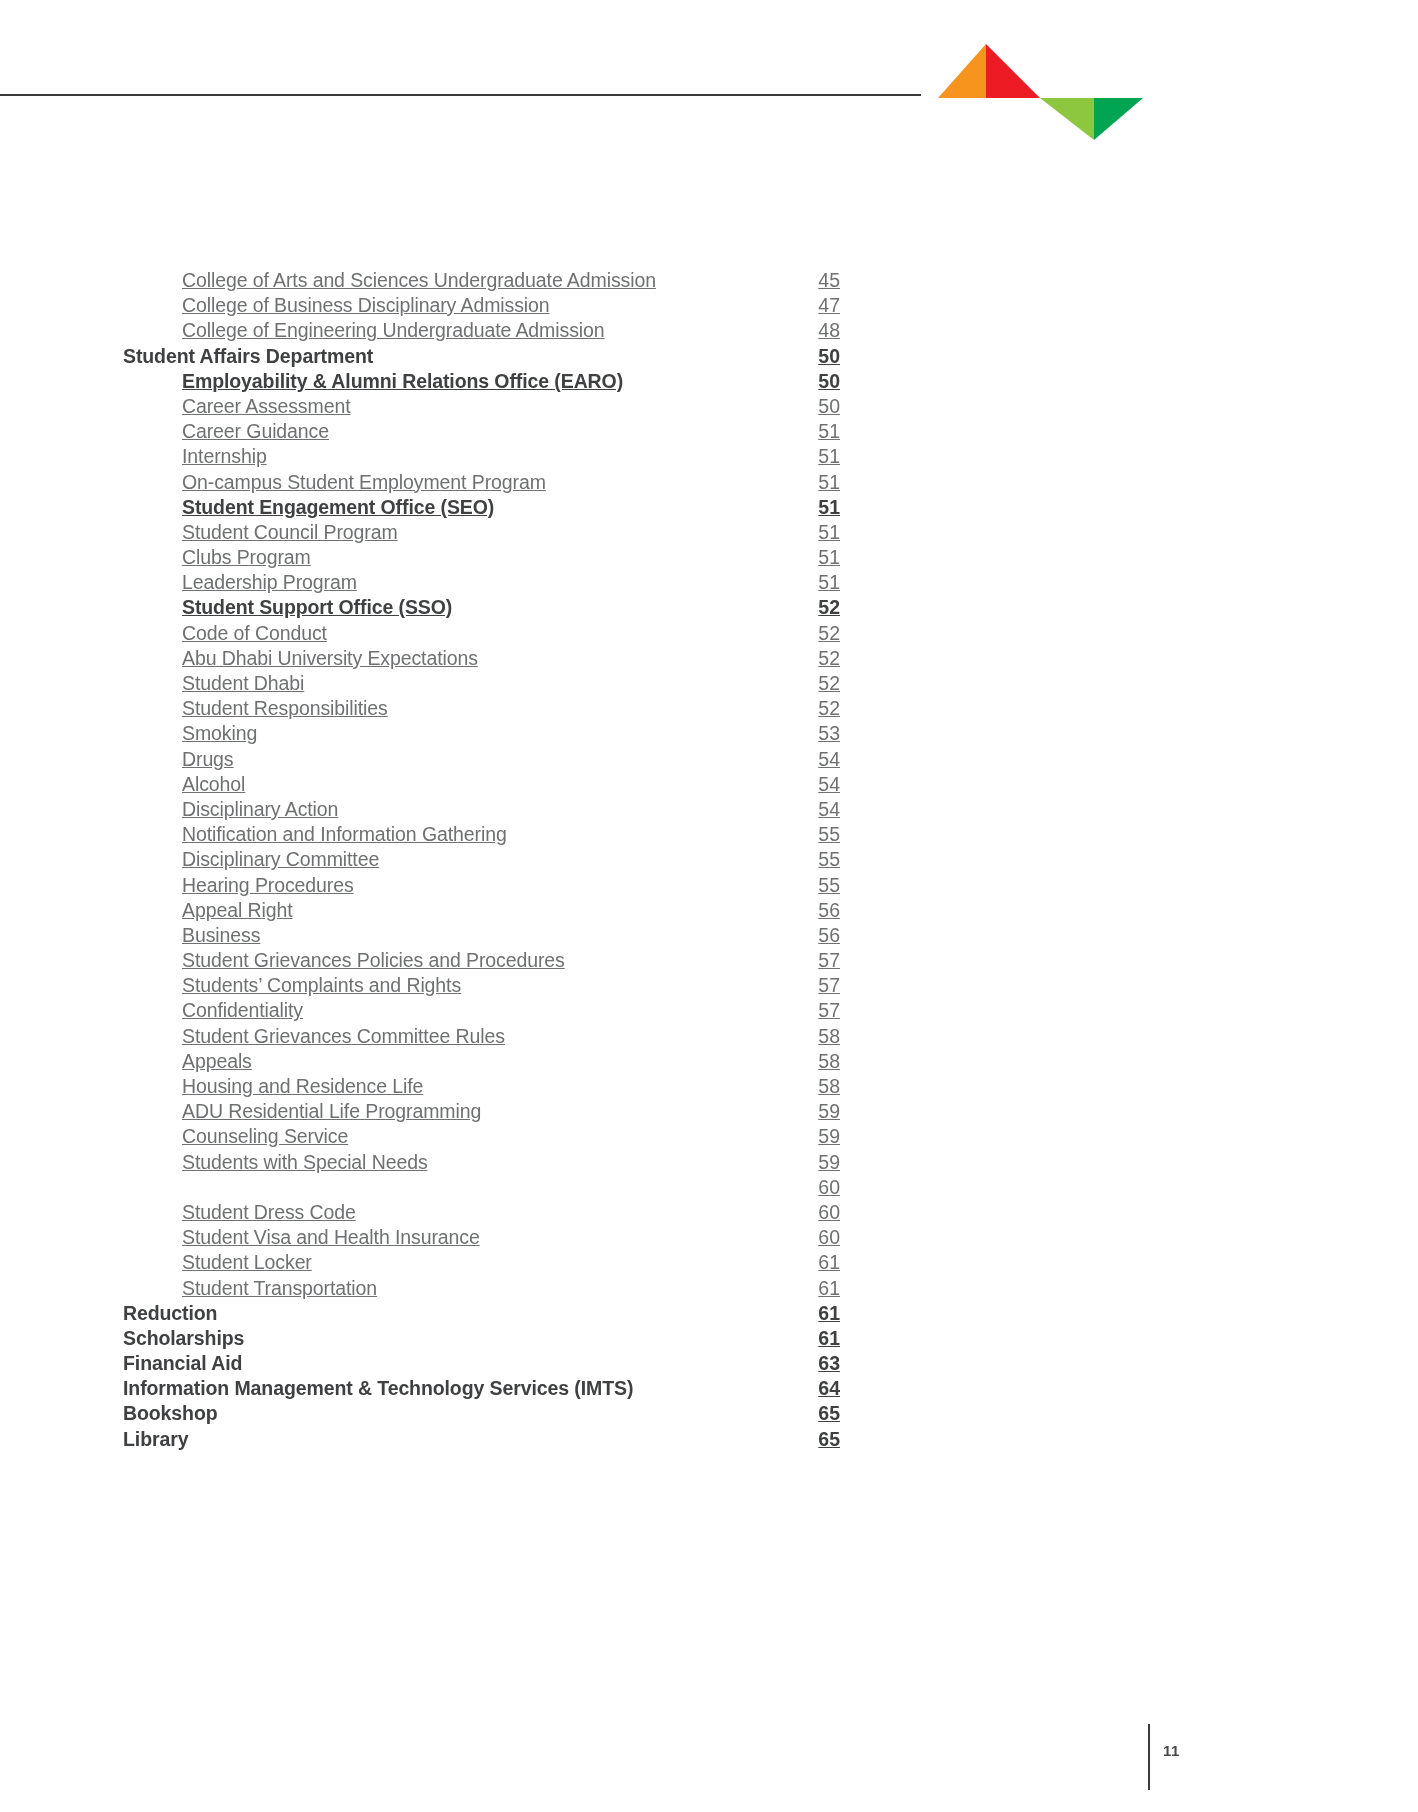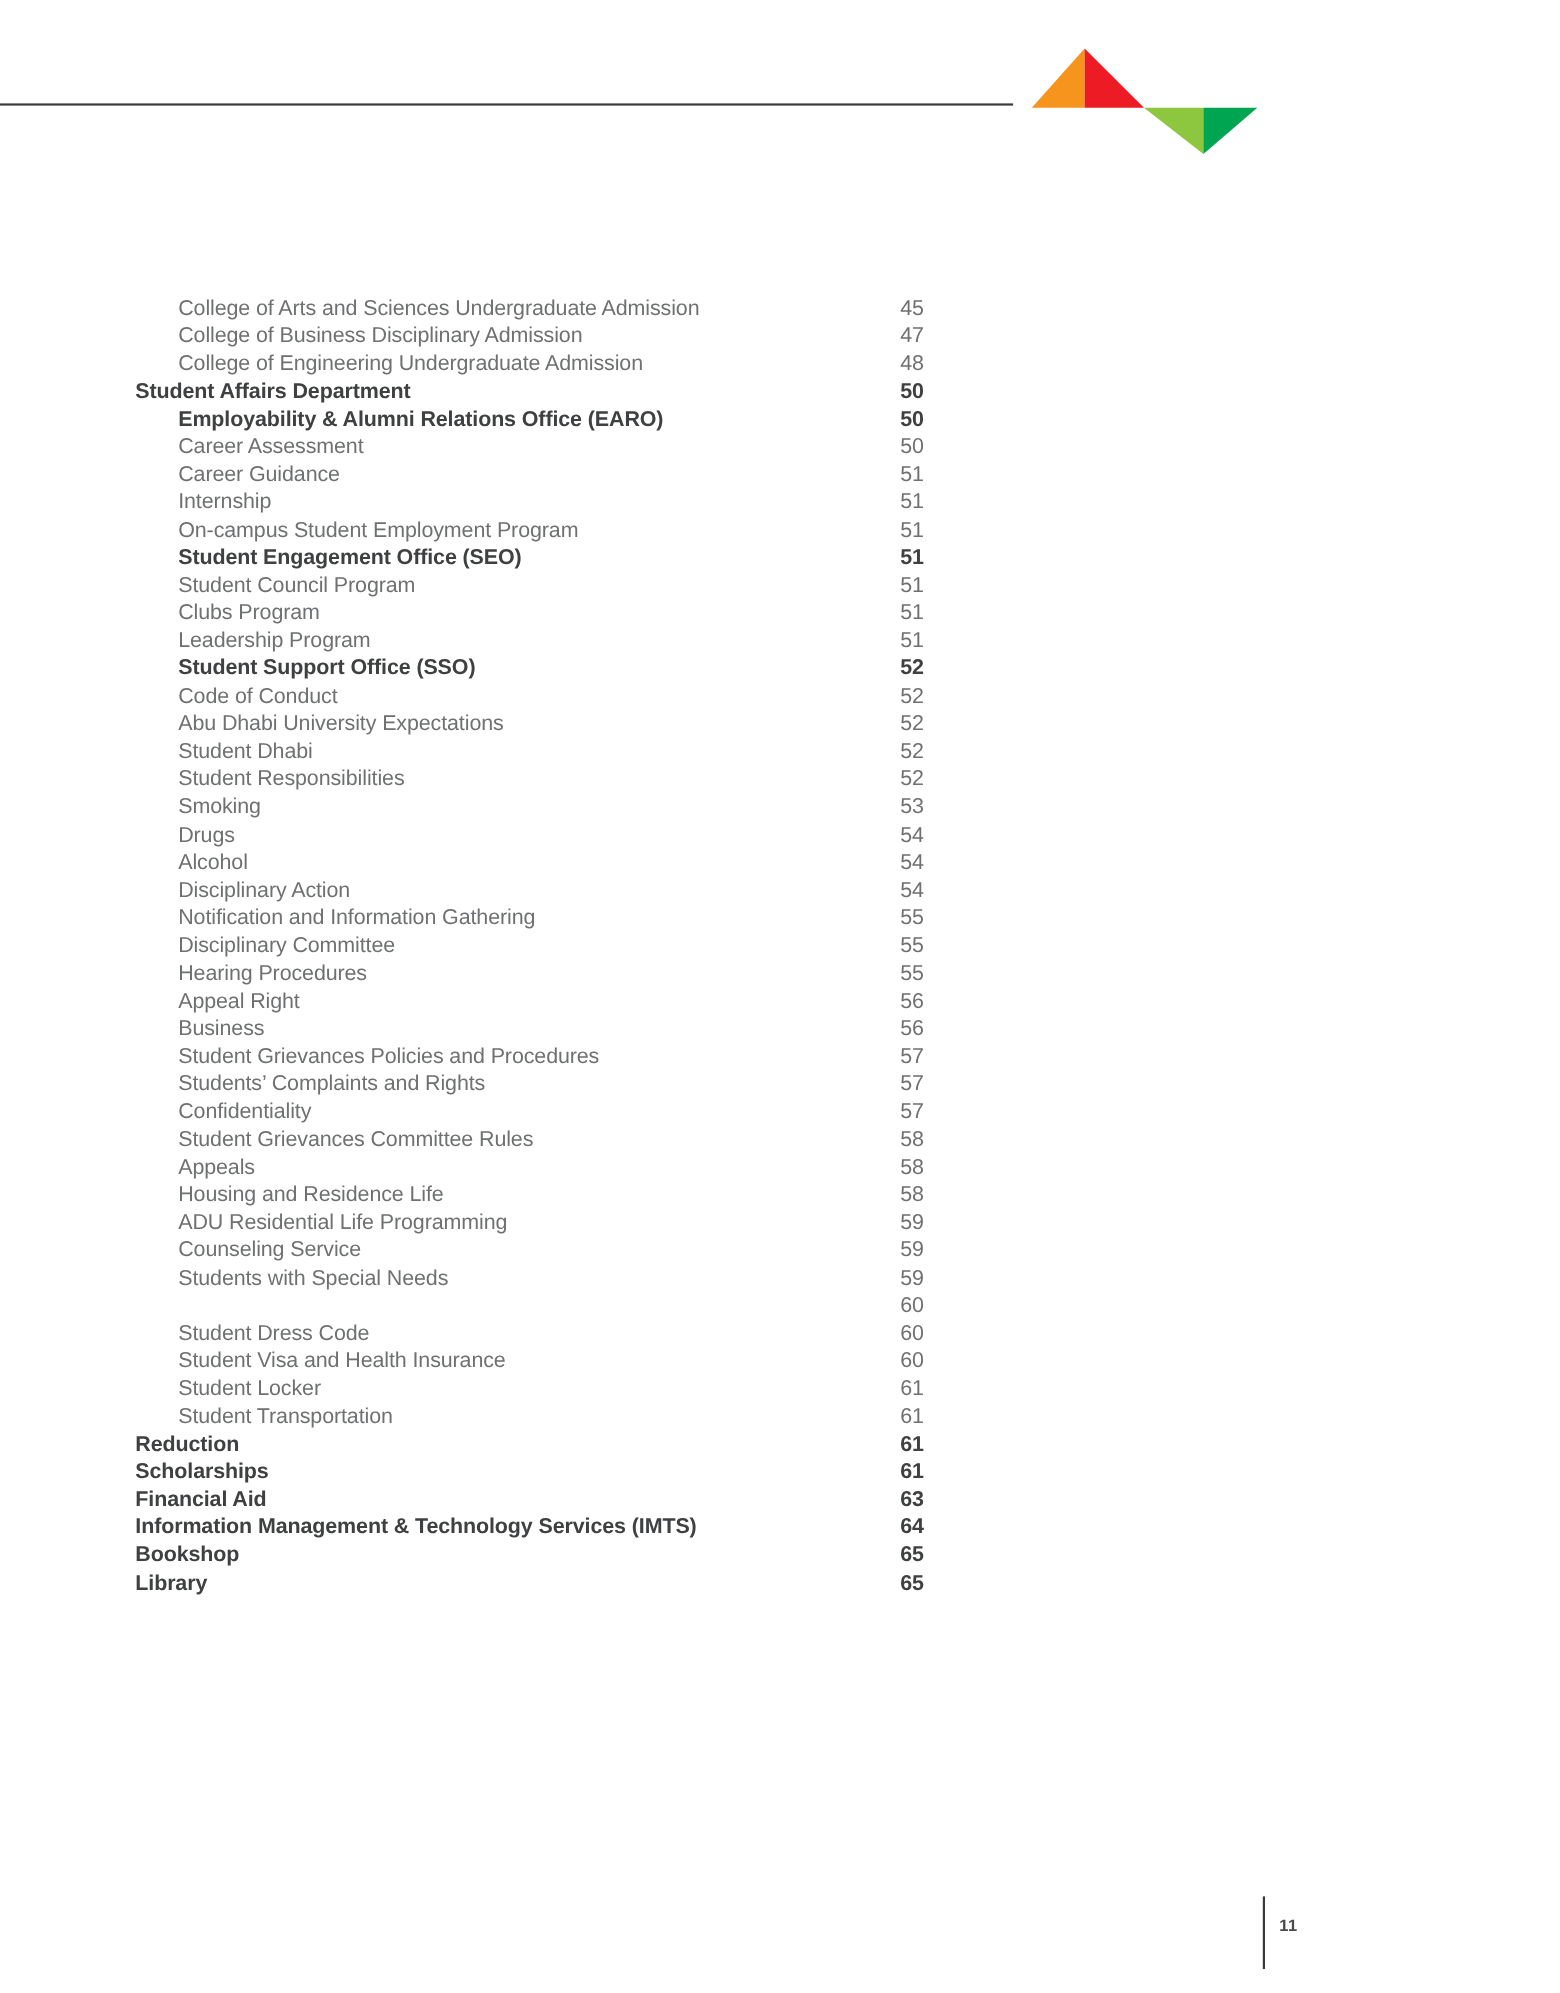--- a/index.html
+++ b/index.html
@@ -58,25 +58,26 @@
     font-size: 19.5px;
     letter-spacing: -0.1px;
   }
   .toc-page {
     position: absolute;
     top: 0;
     left: 745px;
     width: 95px;
     text-align: right;
     font-size: 19.5px;
+    text-decoration: underline;
   }
 
   
   .lvl0 .toc-title { left: 123px; }
-  .lvl1 .toc-title { left: 162px; }
+  .lvl1 .toc-title { left: 182px; text-decoration: underline; }
 
   
   .w-reg .toc-title,
   .w-reg .toc-page {
     color: #6e7071;
     font-weight: 400;
   }
   .w-bold .toc-title,
   .w-bold .toc-page {
     color: #3f4041;

